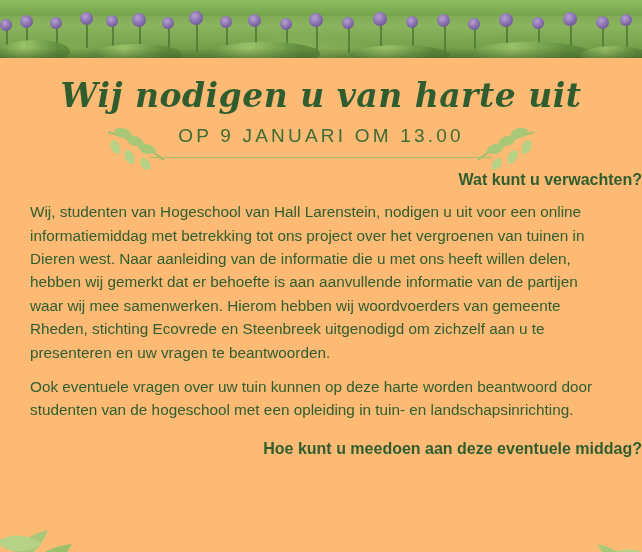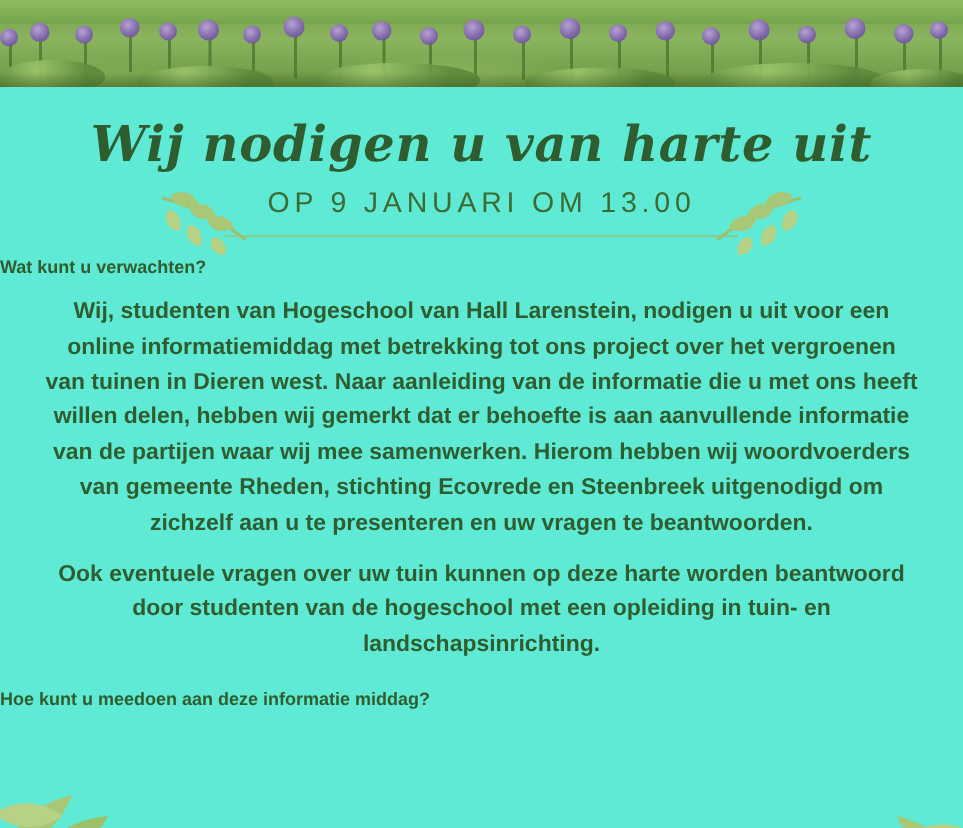--- a/index.html
+++ b/index.html
@@ -12,21 +12,21 @@
     height: 552px;
     overflow: hidden;
     font-family: "DejaVu Sans", sans-serif;
     background: #ffd95e;
   }
   .page {
     position: relative;
     width: 642px;
     height: 552px;
     overflow: hidden;
-    background: #5eead4;
+    background: #fdba74;
   }
 
   
   .photo-band {
     position: absolute;
     top: 0; left: 0;
     width: 642px;
     height: 58px;
     overflow: hidden;
     background: linear-gradient(180deg, #6f9a4a 0%, #7ea854 30%, #84ad58 60%, #5d8b3e 100%);
@@ -126,38 +126,37 @@
     margin: 11px 0 0 0;
     text-align: center;
     font-family: "Liberation Sans", sans-serif;
     font-size: 19px;
     font-weight: 400;
     letter-spacing: 3.2px;
     color: #3c6b33;
   }
   .section-heading {
     margin: 24px 0 0 0;
-    text-align: left;
+    text-align: right;
     font-family: "Liberation Sans", sans-serif;
     font-weight: bold;
-    font-size: 12px;
+    font-size: 16px;
     color: #2f5d2f;
   }
   .section-heading.second {
     margin-top: 18px;
   }
   .body-text {
     margin: 11px auto 0 auto;
     width: 582px;
-    text-align: center;
+    text-align: left;
     font-family: "Liberation Sans", sans-serif;
     font-size: 15.3px;
     line-height: 1.53;
     color: #2f5d2f;
-    font-weight: bold;
   }
   .body-text.gap { margin-top: 11px; }
 </style>
 </head>
 <body>
 
 <div class="page">
 
   <div class="photo-band">
     <div class="photo-grass"></div>
@@ -222,21 +221,21 @@
     <div class="invite-script">Wij nodigen u van harte uit</div>
 
     <div class="invite-date">OP 9 JANUARI OM 13.00</div>
 
     <div class="section-heading">Wat kunt u verwachten?</div>
 
     <div class="body-text">Wij, studenten van Hogeschool van Hall Larenstein, nodigen u uit voor een online informatiemiddag met betrekking tot ons project over het vergroenen van tuinen in Dieren west. Naar aanleiding van de informatie die u met ons heeft willen delen, hebben wij gemerkt dat er behoefte is aan aanvullende informatie van de partijen waar wij mee samenwerken. Hierom hebben wij woordvoerders van gemeente Rheden, stichting Ecovrede en Steenbreek uitgenodigd om zichzelf aan u te presenteren en uw vragen te beantwoorden.</div>
 
     <div class="body-text gap">Ook eventuele vragen over uw tuin kunnen op deze harte worden beantwoord door studenten van de hogeschool met een opleiding in tuin- en landschapsinrichting.</div>
 
-    <div class="section-heading second">Hoe kunt u meedoen aan deze informatie middag?</div>
+    <div class="section-heading second">Hoe kunt u meedoen aan deze eventuele middag?</div>
 
   </div>
 
   <div class="flourish flourish-left">
     <svg width="70" height="46" viewBox="0 0 70 46" fill="none">
       <path d="M4 6 C20 10 40 18 60 34" stroke="#9fbf6e" stroke-width="2" fill="none"></path>
       <path d="M10 4 C16 0 26 2 28 10 C20 14 12 12 10 4 Z" fill="#a8c878"></path>
       <path d="M22 12 C28 8 38 10 40 18 C32 22 24 20 22 12 Z" fill="#a8c878"></path>
       <path d="M34 20 C40 16 50 18 52 26 C44 30 36 28 34 20 Z" fill="#a8c878"></path>
       <path d="M8 14 C4 20 8 28 16 28 C18 20 14 14 8 14 Z" fill="#b5d287"></path>

